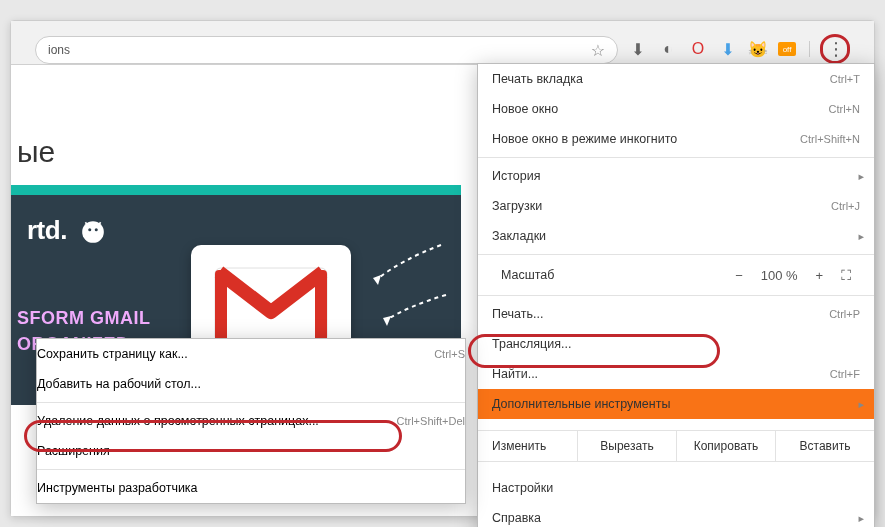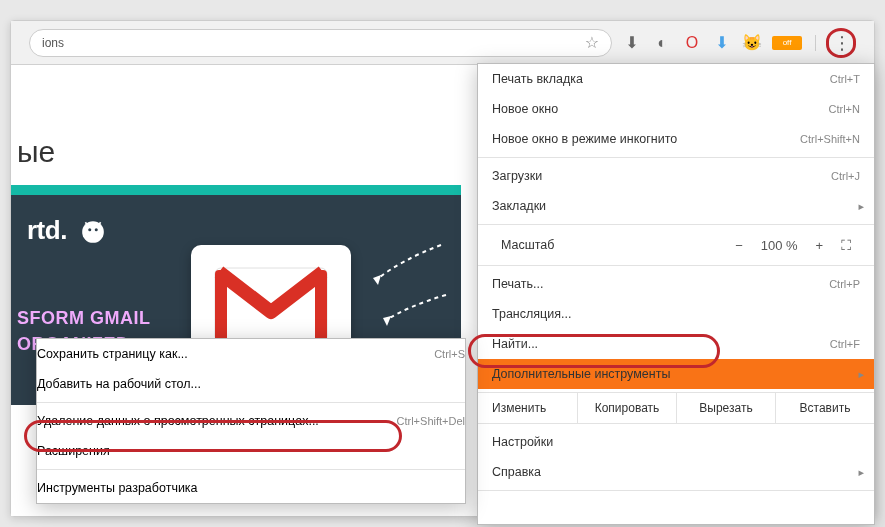--- a/index.html
+++ b/index.html
@@ -1,20 +1,20 @@
 <!DOCTYPE html>
 <html><head>
 <meta charset="utf-8">
 <style>
   * { box-sizing: border-box; margin: 0; padding: 0; font-family: Arial, sans-serif; }
   body { width: 885px; height: 527px; background: #e8e8e8; position: relative; overflow: hidden; }
   
   .browser-frame { position: absolute; left: 10px; top: 20px; right: 10px; bottom: 10px; background: #fff; border: 1px solid #ccc; border-radius: 4px; box-shadow: 0 2px 8px rgba(0,0,0,.15); }
   
-  .toolbar { height: 44px; background: #f1f1f1; border-bottom: 1px solid #d0d0d0; display: flex; align-items: center; padding: 0 18px; position: relative; }
+  .toolbar { height: 44px; background: #f1f1f1; border-bottom: 1px solid #d0d0d0; display: flex; align-items: flex-end; padding: 0 24px; position: relative; }
   .addr { flex: 1; height: 28px; background: #fff; border: 1px solid #ccc; border-radius: 14px; display:flex; align-items:center; padding: 0 12px; font-size: 12px; color: #555; }
   .addr-star { margin-left: auto; color: #888; font-size: 16px; }
   .tb-icons { display: flex; align-items: center; gap: 10px; margin-left: 10px; }
   .tb-icon { width: 20px; height: 20px; display:flex; align-items:center; justify-content:center; font-size:16px; color:#666; }
   .tb-sep { width: 4px; height: 16px; border-right: 1px solid #ccc; }
   .kebab-wrap { width: 30px; height: 30px; display:flex; align-items:center; justify-content:center; border: 3px solid #c1272d; border-radius: 50%/45%; }
   .kebab { font-size: 18px; color: #555; letter-spacing: -2px; }
   
   .content { position: relative; height: calc(100% - 44px); background:#fff; }
   .page-title-frag { position:absolute; left: 0; top: 70px; font-size: 30px; color: #333; font-weight: 300; padding-left: 6px; }
@@ -32,21 +32,21 @@
   .menu-row.highlight { background: #f97316; }
   .menu-row.has-sub::after { content: "▸"; position:absolute; right: 10px; color:#888; font-size: 11px;}
   .menu-label { flex: 1; }
   .menu-shortcut { color: #888; font-size: 11px; margin-left: 44px; }
   .menu-sep { height: 1px; background: #e2e2e2; margin: 3px 0; }
   .zoom-row { display:flex; align-items:center; height: 34px; padding: 0 23px; }
   .zoom-row .menu-label { flex:1; }
   .zoom-ctrl { display:flex; align-items:center; gap: 18px; color:#555; font-size: 13px; }
   .zoom-btn { color:#555; cursor:pointer; }
   .fs { font-size: 14px; }
-  .edit-row { display:flex; height: 32px; border-top: 1px solid #e2e2e2; border-bottom: 1px solid #e2e2e2; margin: 3px 0;}
+  .edit-row { display:flex; height: 32px; border-top: 1px solid #e2e2e2; border-bottom: 1px solid #e2e2e2; margin: 11px 0;}
   .edit-row .cell { flex:1; display:flex; align-items:center; justify-content:center; border-right:1px solid #e2e2e2; font-size: 12px;}
   .edit-row .cell.first { justify-content:flex-start; padding-left:14px; flex:0 0 100px; border-right:1px solid #e2e2e2;}
   .edit-row .cell:last-child { border-right:none; }
   
   .ring-more-tools { position:absolute; left: 468px; top: 334px; width: 252px; height: 34px; border: 3px solid #c1272d; border-radius: 18px; z-index: 60; pointer-events:none; }
   
   .submenu { position:absolute; left: 36px; top: 338px; width: 430px; background:#fff; border:1px solid #bcbcbc; box-shadow: 0 4px 20px rgba(0,0,0,.25); font-size: 12.5px; z-index: 55; }
   .sub-row { display:flex; align-items:center; height: 30px; padding: 0 0; }
   .sub-row .menu-label { flex:1; }
   .sub-row .menu-shortcut { color:#888; font-size:11px;}
@@ -64,21 +64,21 @@
     <div class="addr">
       <span>ions</span>
       <span class="addr-star">☆</span>
     </div>
     <div class="tb-icons">
       <span class="tb-icon">⬇</span>
       <span class="tb-icon">◐</span>
       <span class="tb-icon" style="color:#d33;">O</span>
       <span class="tb-icon" style="color:#4aa3e8;">⬇</span>
       <span class="tb-icon">😺</span>
-      <span class="tb-icon" style="background:#f90;color:#fff;font-size:8px;width:30px;height:14px;border-radius:2px;">off</span>
+      <span class="tb-icon" style="background:#f90;color:#fff;font-size:8px;width:18px;height:14px;border-radius:2px;">off</span>
       <span class="tb-sep"></span>
       <div class="kebab-wrap">
         <span class="kebab">⋮</span>
       </div>
     </div>
   </div>
   <div class="content">
     <div class="page-title-frag">ые</div>
     <div class="hero">
       <div class="hero-bar"></div>
@@ -123,20 +123,23 @@
     </div>
   <div class="menu-row">
       <span class="menu-label">Новое окно</span>
       <span class="menu-shortcut">Ctrl+N</span>
     </div>
   <div class="menu-row">
       <span class="menu-label">Новое окно в режиме инкогнито</span>
       <span class="menu-shortcut">Ctrl+Shift+N</span>
     </div>
   <div class="menu-sep"></div>
+  <div class="menu-row has-sub">
+      <span class="menu-label">История</span>
+    </div>
   <div class="menu-row">
       <span class="menu-label">Загрузки</span>
       <span class="menu-shortcut">Ctrl+J</span>
     </div>
   <div class="menu-row has-sub">
       <span class="menu-label">Закладки</span>
     </div>
   <div class="menu-sep"></div>
   <div class="zoom-row">
     <span class="menu-label">Масштаб</span>
@@ -157,22 +160,22 @@
     </div>
   <div class="menu-row">
       <span class="menu-label">Найти...</span>
       <span class="menu-shortcut">Ctrl+F</span>
     </div>
   <div class="menu-row has-sub highlight">
       <span class="menu-label">Дополнительные инструменты</span>
     </div>
   <div class="edit-row">
     <div class="cell first">Изменить</div>
+    <div class="cell">Вырезать</div>
     <div class="cell">Копировать</div>
-    <div class="cell">Вырезать</div>
     <div class="cell">Вставить</div>
   </div>
   <div class="menu-row">
       <span class="menu-label">Настройки</span>
     </div>
   <div class="menu-row has-sub">
       <span class="menu-label">Справка</span>
     </div>
   <div class="menu-sep"></div>
   <div class="menu-row"></div>

